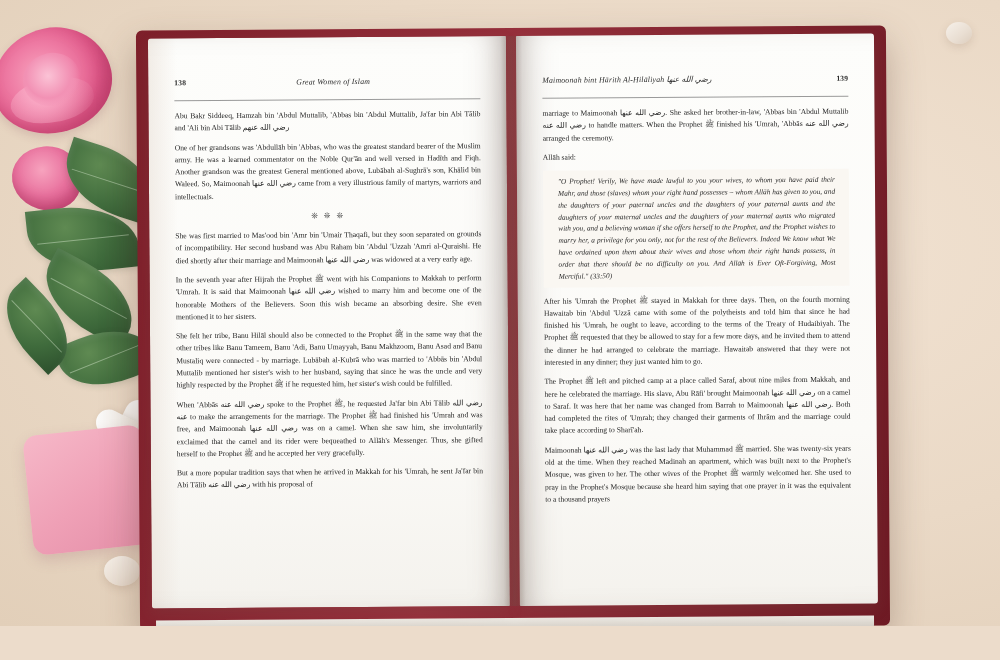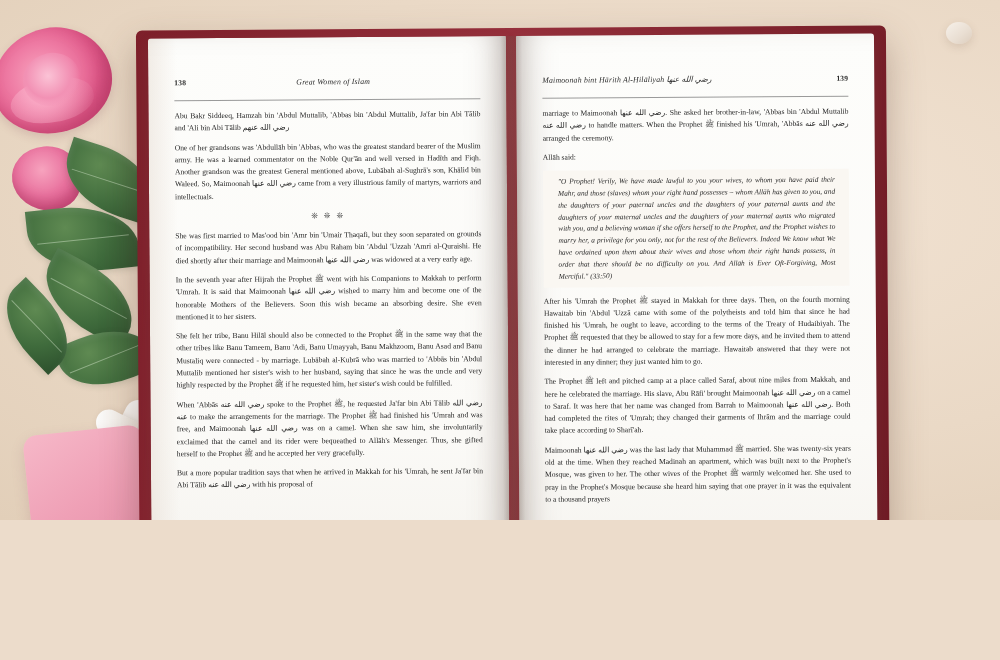--- a/index.html
+++ b/index.html
@@ -9,21 +9,21 @@
     height: 660px;
     overflow: hidden;
   }
   body {
     font-family: "Liberation Serif", serif;
     background: #ecdccb;
   }
   #scene {
     position: relative;
     width: 1000px;
-    height: 520px;
+    height: 626px;
     background:
       radial-gradient(ellipse at 70% 40%, #f2e3d3 0%, #ead9c6 55%, #e2cfb9 100%);
     overflow: hidden;
   }
 
   
   .deco { position: absolute; }
 
   .rose {
     width: 120px; height: 105px;

